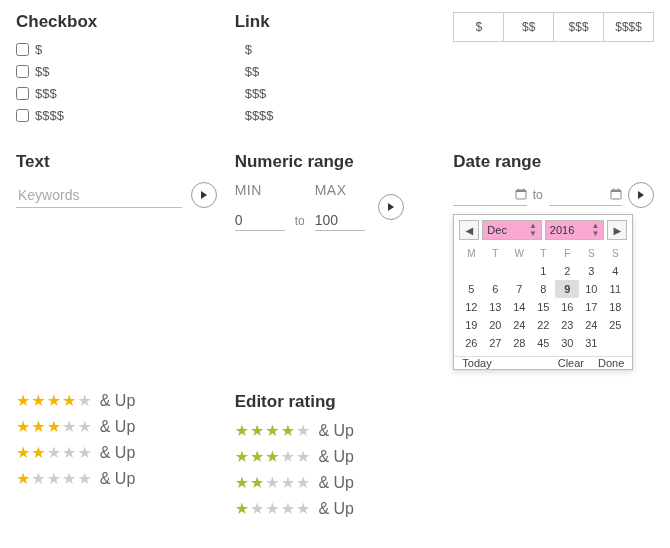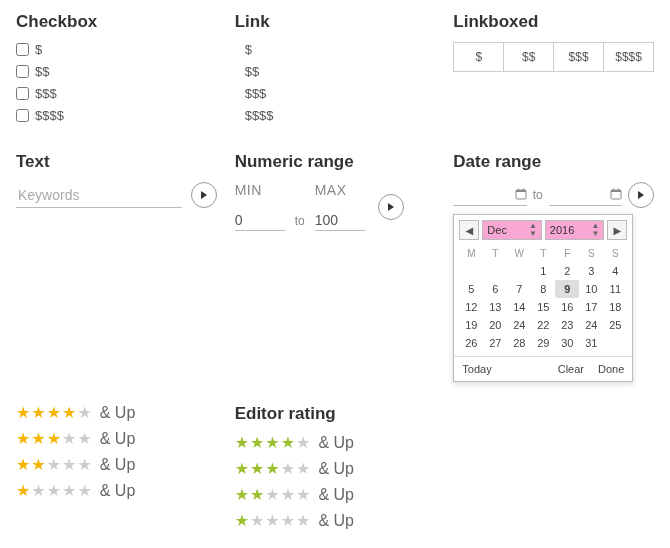--- a/index.html
+++ b/index.html
@@ -65,21 +65,21 @@
     box-shadow:0 2px 6px rgba(0,0,0,0.15); font-size:11px; padding:5px 5px 0 5px;
   }
   .cal-head { display:flex; align-items:center; gap:3px; margin-bottom:5px;}
   .nav { width:20px;height:20px;border:1px solid #bbb;background:#f5f5f5;display:flex;align-items:center;justify-content:center;cursor:pointer;font-size:10px;color:#555;}
   .sel { flex:1; height:20px; border:1px solid #bbb; background:#f9a8d4; display:flex; align-items:center; justify-content:space-between; padding:0 4px; font-size:11px;}
   .sel .arr { font-size:8px; line-height:8px; color:#666; display:flex; flex-direction:column;}
   table.days { width:100%; border-collapse:collapse; table-layout:fixed;}
   table.days th { font-weight:400; color:#999; padding:3px 0; font-size:10px;}
   table.days td { text-align:center; padding:3px 0; color:#444; font-size:11px;}
   table.days td.sel-day { background:#ddd; border-radius:2px; font-weight:600;}
-  .cal-foot { display:flex; justify-content:space-between; border-top:1px solid #ddd; margin:4px -5px 0 -5px; padding:6px 8px; font-size:11px; color:#444;}
+  .cal-foot { display:flex; justify-content:space-between; border-top:1px solid #ddd; margin:4px -5px 0 -5px; padding:0 8px; font-size:11px; color:#444;}
   .cal-foot span { cursor:pointer;}
   .cal-foot .right { display:flex; gap:14px;}
   
   .rating-row { display:flex; align-items:center; gap:8px; margin-bottom:8px;}
   .stars { display:flex; gap:1px;}
   .star { font-size:16px; line-height:1; }
   .star.on-y { color:#f5b400;}
   .star.on-g { color:#9bbf2f;}
   .star.off { color:#ccc;}
   .aup { color:#666; font-size:16px;}
@@ -118,21 +118,20 @@
     <h3 class="title">Link</h3>
     <div id="link-list">
         <div class="link-row">$</div>
         <div class="link-row">$$</div>
         <div class="link-row">$$$</div>
         <div class="link-row">$$$$</div>
       </div>
   </div>
 
   <div class="section">
-    <h3 class="title">Linkboxed</h3>
     <div class="boxrow" id="box-row">
         <div class="boxcell">$</div>
         <div class="boxcell">$$</div>
         <div class="boxcell">$$$</div>
         <div class="boxcell">$$$$</div>
       </div>
   </div>
 
   <div class="section">
     <h3 class="title">Text</h3>
@@ -267,21 +266,21 @@
               <td>24</td>
               <td>22</td>
               <td>23</td>
               <td>24</td>
               <td>25</td>
             </tr>
             <tr>
               <td>26</td>
               <td>27</td>
               <td>28</td>
-              <td>29</td>
+              <td>45</td>
               <td>30</td>
               <td>31</td>
               <td>&nbsp;</td>
             </tr>
           </tbody>
       </table>
       <div class="cal-foot">
         <span>Today</span>
         <span class="right">
           <span>Clear</span>

